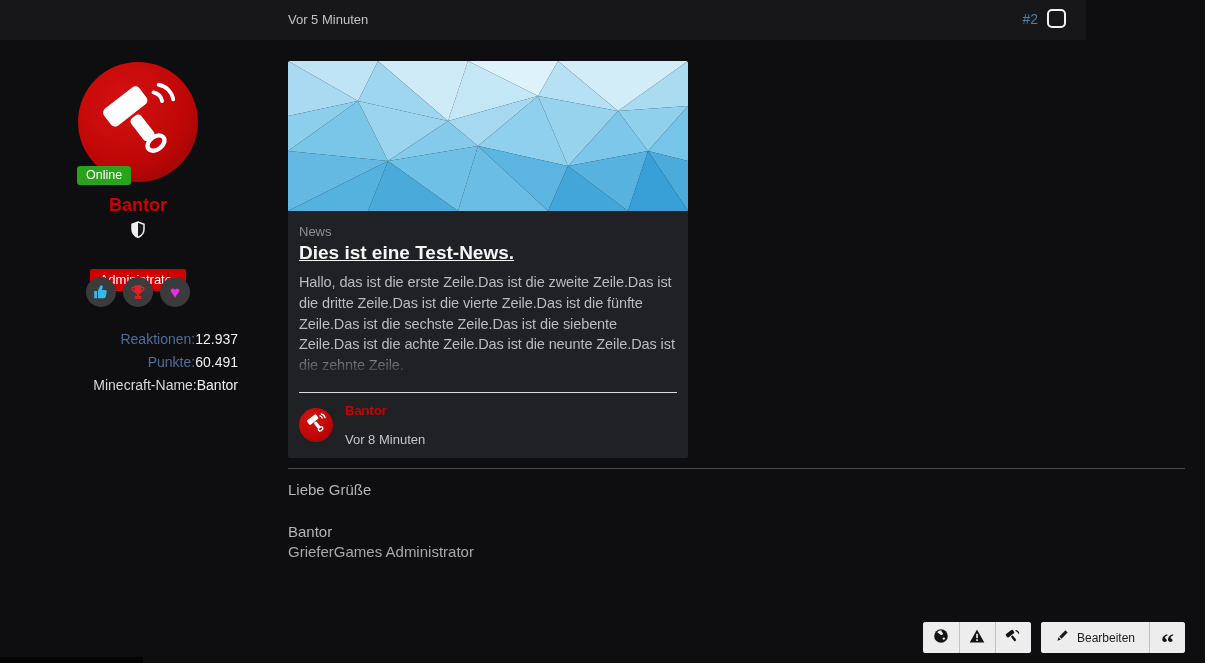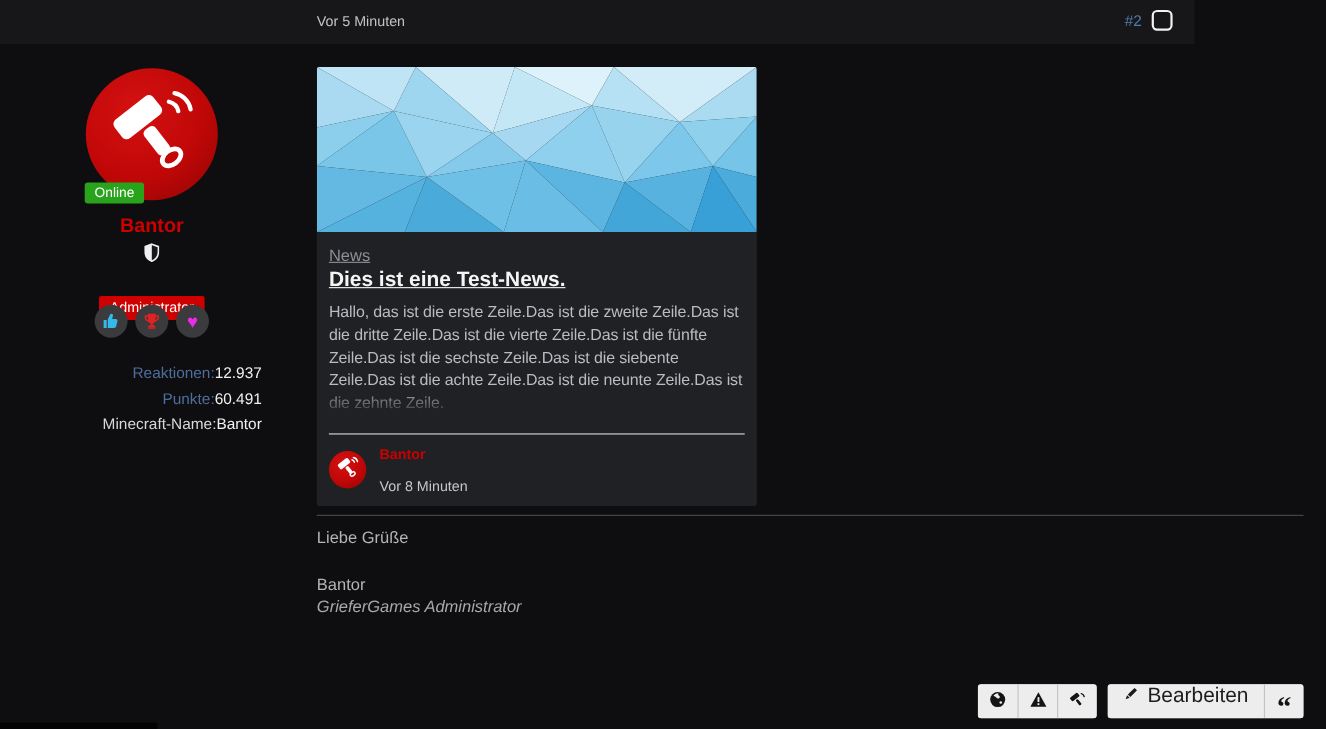--- a/index.html
+++ b/index.html
@@ -49,21 +49,21 @@
   .stat-label.plain { color:#d8d8d8; }
   .stat-value { color:#f0f0f0; }
 
   
   .news-card {
     position:absolute; left:288px; top:61px; width:400px; background:#1f2124;
     border-radius:2px; overflow:hidden; cursor:pointer;
   }
   .news-image { display:block; width:400px; height:150px; }
   .news-body { padding:13px 11px 0; }
-  .news-category { font-size:15px; color:#8d9096;text-decoration:underline; }
+  .news-category { font-size:13px; color:#8d9096; }
   .news-title { font-size:19px; font-weight:bold; color:#f5f5f5; margin-top:3px;text-decoration:underline; }
   .news-excerpt-wrap { position:relative; margin-top:8px; height:104px; overflow:hidden; }
   .news-excerpt { font-size:14.5px; line-height:20.8px; color:#b9bcc0; letter-spacing:-0.1px; }
   .excerpt-fade {
     position:absolute; left:0; right:0; bottom:0; height:26px; pointer-events:none;
     background:linear-gradient(to bottom, rgba(31,33,36,0), rgba(31,33,36,0.95));
   }
   .news-divider { height:1px; background:#dcdcdc; margin-top:16px; }
   .news-footer { display:flex; align-items:center; gap:12px; padding:10px 11px 11px; }
   .avatar-small {
@@ -71,37 +71,37 @@
     background:radial-gradient(circle at 38% 32%, #d51111 0%, #c00707 55%, #8e0404 100%);
     display:flex; align-items:center; justify-content:center;
   }
   .news-author { font-size:13px; font-weight:bold; color:#cc0000; }
   .news-time { font-size:13px; color:#c6c6c6; margin-top:14px; }
 
   
   .sig-divider { position:absolute; left:288px; top:468px; width:897px; height:1px; background:#4a4a4d; }
   .sig-greeting { position:absolute; left:288px; top:481px; font-size:15px; color:#b4b4b4; }
   .sig-name { position:absolute; left:288px; top:523px; font-size:15px; color:#b4b4b4; }
-  .sig-role { position:absolute; left:288px; top:543px; font-size:15px; font-style:italic; color:#a8a8a8; }
+  .sig-role { position:absolute; left:288px; top:543px; font-size:15px; color:#a8a8a8; }
   .promo { position:absolute; left:288px; top:585px; width:897px; text-align:center; font-size:14.5px; color:#b0b0b0; }
   .promo-brand { color:#2ba32b; text-decoration:none; }
   .promo-code { font-weight:bold; color:#cfcfcf; }
 
   
   .actions { position:absolute; top:622px; right:20px; display:flex; gap:10px; }
   .btn-group { display:flex; border-radius:3px; overflow:hidden; background:#ededed; }
   .icon-btn {
     width:36px; height:31px; border:none; background:#ededed; cursor:pointer;
     display:flex; align-items:center; justify-content:center;
   }
   .icon-btn + .icon-btn, .edit-btn + .icon-btn { border-left:1px solid #c2c2c2; }
   .edit-btn {
     height:31px; border:none; background:#ededed; cursor:pointer;
-    display:flex; align-items:flex-start; gap:8px; padding:0 14px;
-    font-family:inherit; font-size:19px; color:#1d1d1d;
+    display:flex; align-items:center; gap:8px; padding:0 14px;
+    font-family:inherit; font-size:12px; color:#1d1d1d;
   }
   .quote-glyph {
     font-family:"Liberation Serif","DejaVu Serif",serif; font-weight:bold;
     font-size:26px; line-height:10px; color:#141414; padding-top:10px;
   }
   .next-post-strip { position:absolute; left:0; top:657px; width:143px; height:6px; background:#030303; }
 </style>
 </head>
 <body>
 

